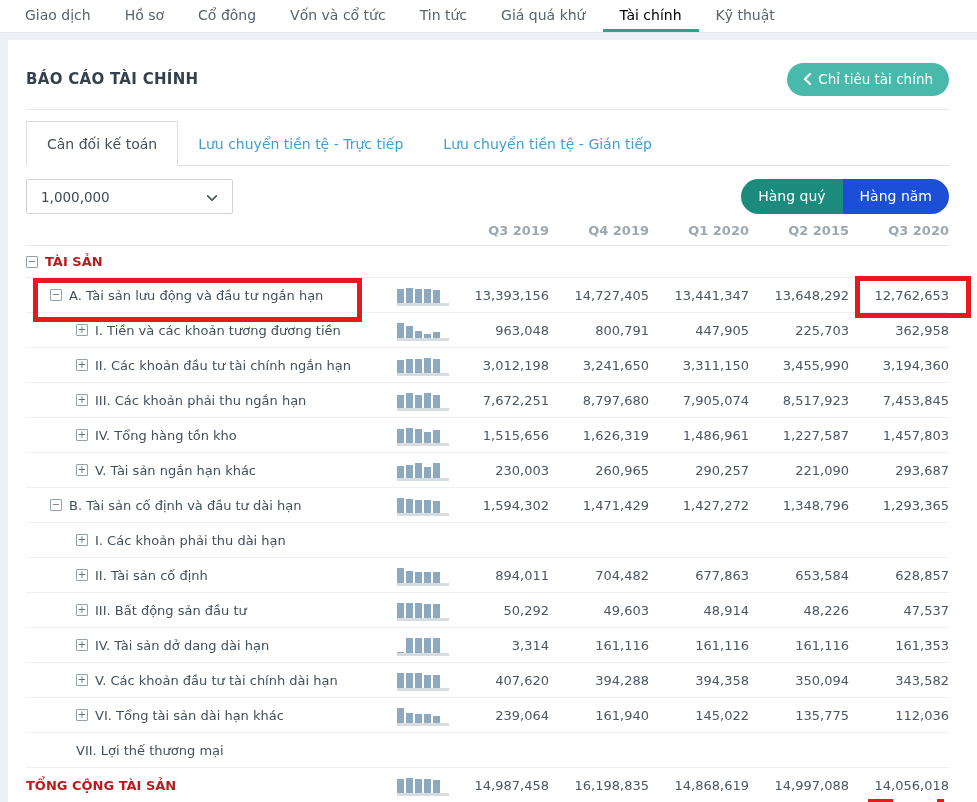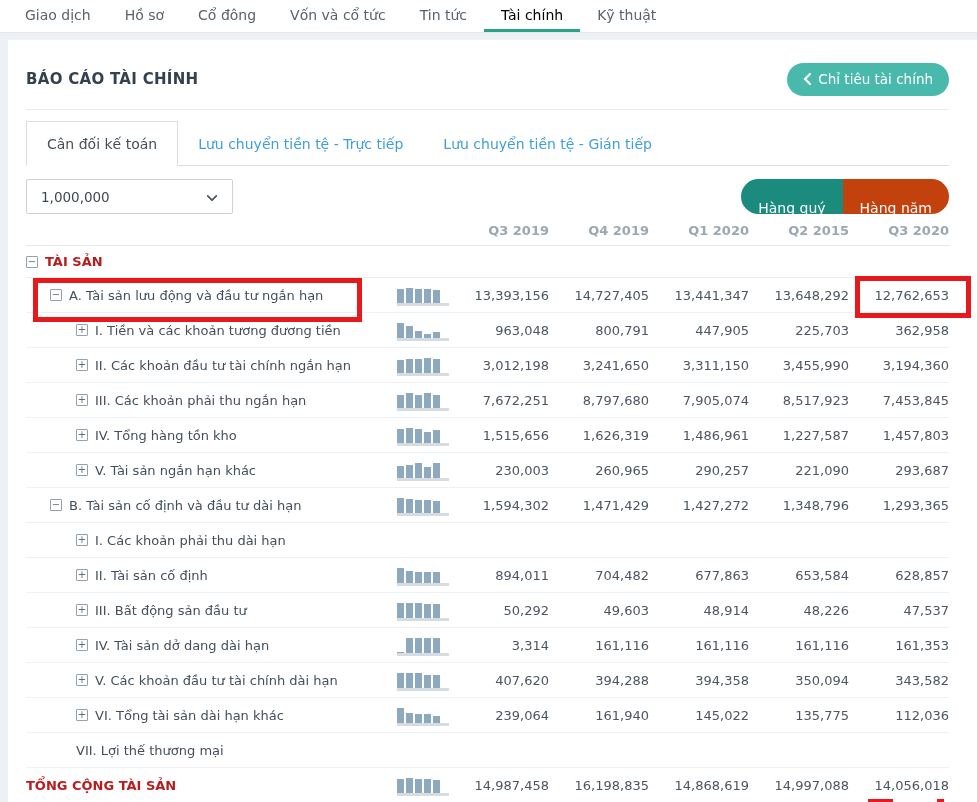--- a/index.html
+++ b/index.html
@@ -50,23 +50,23 @@
     width: 207px; height: 35px; border: 1px solid #ced3d9; border-radius: 2px;
     display: flex; align-items: center; padding: 0 14px; font-size: 13.5px; color: #3d4852;
     cursor: pointer; position: relative; background: #fff;
   }
   .chevron-down {
     position: absolute; right: 16px; top: 12px; width: 8px; height: 8px;
     border-right: 2px solid #4a5560; border-bottom: 2px solid #4a5560;
     transform: rotate(45deg); border-radius: 1px;
   }
   .period-toggle { display: flex; border-radius: 18px; overflow: hidden; }
-  .seg { height: 35px; line-height: 35px; padding: 12px 17px; color: #fff; font-size: 14px; cursor: pointer; }
+  .seg { height: 35px; line-height: 35px; padding: 0 17px; color: #fff; font-size: 14px; cursor: pointer; }
   .seg.dark { background: #1b8b7d; }
-  .seg.light { background: #c2410c; }
+  .seg.light { background: #1d4ed8; }
   
   .thead { margin-top: 2px; height: 30px; display: flex; align-items: center; border-bottom: 1px solid #e2e7ea; }
   .col-label { flex: 1; }
   .col-spark { width: 52px; }
   .num { width: 100px; text-align: right; font-size: 13px; color: #4b5663; }
   .thead .num { color: #9ba7b1; font-weight: 700; }
   .t-row { display: flex; align-items: center; height: 35px; border-bottom: 1px solid #eef1f3; }
   .t-row.section { height: 32px; border-bottom: 1px solid #e9edf0; }
   .t-row.bold .row-label { font-weight: 700; color: #b91c1c; }
   .row-label-cell { flex: 1; display: flex; align-items: center; font-size: 13px; color: #42505c; }
@@ -84,20 +84,21 @@
 </style>
 </head>
 <body>
 
 <div class="topnav">
     <div class="nav-item">Giao dịch</div>
     <div class="nav-item">Hồ sơ</div>
     <div class="nav-item">Cổ đông</div>
     <div class="nav-item">Vốn và cổ tức</div>
     <div class="nav-item">Tin tức</div>
+    <div class="nav-item">Giá quá khứ</div>
     <div class="nav-item active">Tài chính</div>
     <div class="nav-item">Kỹ thuật</div>
   </div>
 
 <div class="card">
 
   <div class="card-header">
     <div class="page-title">BÁO CÁO TÀI CHÍNH</div>
     <button class="back-btn">
       <svg width="8" height="12" viewBox="0 0 8 12">

